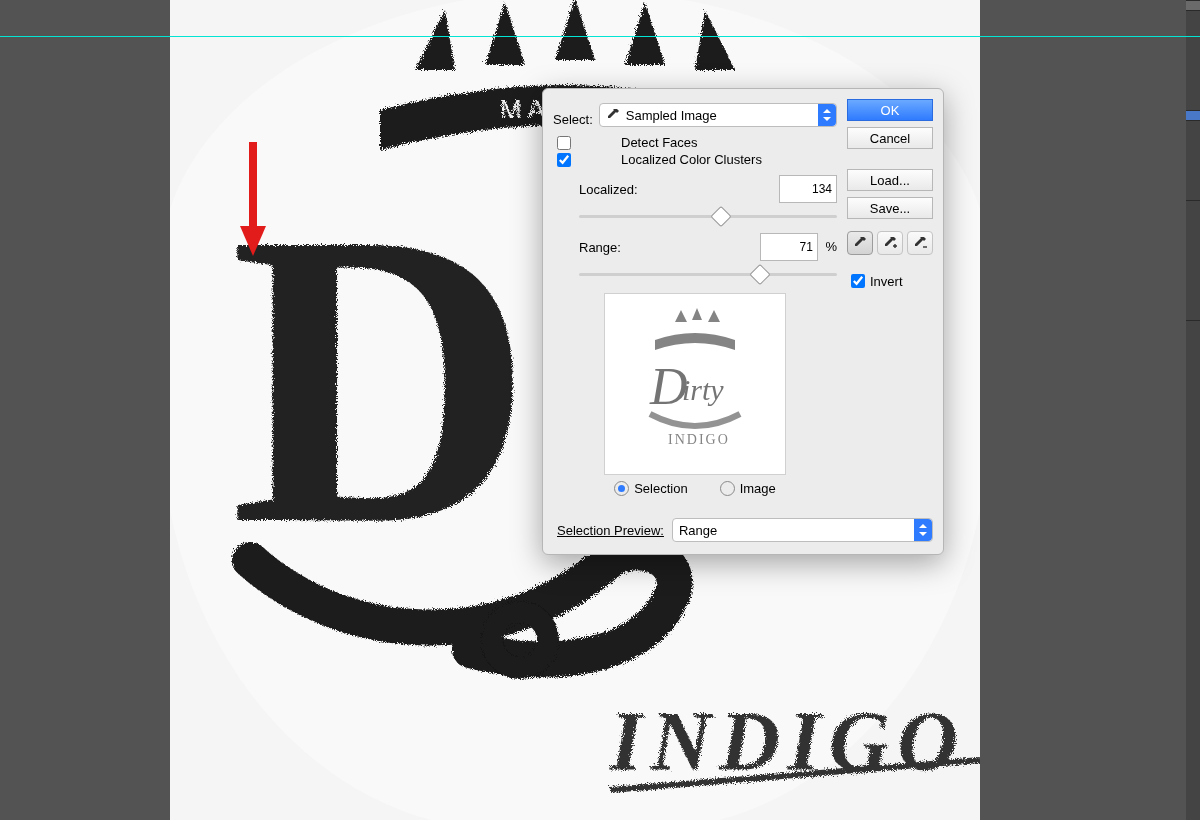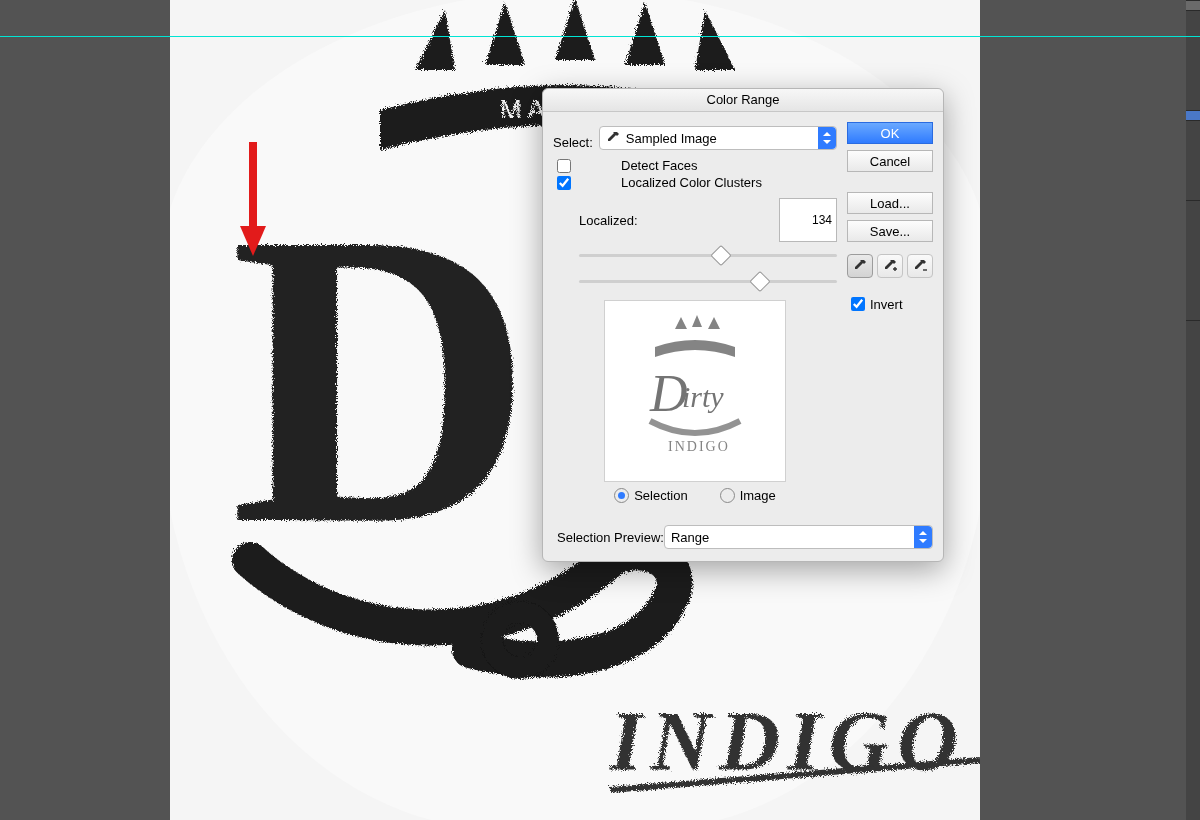--- a/index.html
+++ b/index.html
@@ -31,21 +31,21 @@
   .row{display:flex;align-items:flex-end;margin:4px 0 8px 0;}
   .lbl{margin-right:6px;}
   .select{position:relative;flex:1;height:22px;border:1px solid #bdbdbd;border-radius:4px;background:#fff;display:flex;align-items:center;padding:0 22px 0 6px;}
   .select .cap{position:absolute;right:0;top:0;height:100%;width:18px;background:#2f7bff;border-radius:0 4px 4px 0;display:flex;align-items:center;justify-content:center;}
   .select .cap svg{display:block;}
   .eyedrop-mini{width:14px;height:14px;margin-right:6px;}
   .chk{display:flex;align-items:center;margin:2px 0 2px 4px;gap:45px;}
   .chk input{margin:0 5px 0 0;width:14px;height:14px;}
   .param{margin:8px 0 4px 26px;}
   .param .pl{display:flex;align-items:center;justify-content:space-between;}
-  .numbox{width:48px;height:18px;border:1px solid #b8b8b8;background:#fff;text-align:right;padding:12px 4px;font-size:12px;}
+  .numbox{width:48px;height:18px;border:1px solid #b8b8b8;background:#fff;text-align:right;padding:4px 4px;font-size:12px;}
   .pct{margin-left:4px;}
   .slider{position:relative;height:18px;margin-top:4px;}
   .slider .track{position:absolute;left:0;right:0;top:8px;height:3px;background:#cfcfcf;border-radius:2px;}
   .slider .thumb{position:absolute;top:2px;width:13px;height:13px;background:#fff;border:1px solid #9a9a9a;border-radius:2px;transform:translateX(-50%) rotate(45deg);}
 
   .preview{margin:10px auto 6px auto;width:180px;height:180px;background:#fff;border:1px solid #d0d0d0;display:flex;align-items:center;justify-content:center;}
   .preview svg{display:block;}
   .radios{display:flex;gap:32px;justify-content:center;margin:6px 0 10px;}
   .radio{display:flex;align-items:center;gap:5px;}
   .radio .dot{width:13px;height:13px;border:1px solid #8a8a8a;border-radius:50%;display:inline-flex;align-items:center;justify-content:center;}
@@ -54,21 +54,21 @@
   .btn{height:22px;border:1px solid #b7b7b7;border-radius:0;background:linear-gradient(#fdfdfd,#e9e9e9);font-size:13px;cursor:default;}
   .btn.primary{background:linear-gradient(#6aa9ff,#2f7bff);border-color:#2a6be0;color:#fff;}
   .tools{display:flex;gap:4px;margin-top:6px;}
   .toolbtn{width:24px;height:22px;border:1px solid #c4c4c4;border-radius:4px;background:linear-gradient(#fafafa,#e8e8e8);display:flex;align-items:center;justify-content:center;}
   .toolbtn.active{background:linear-gradient(#eaeaea,#d3d3d3);border-color:#9c9c9c;}
 
   .invert{display:flex;align-items:center;margin-top:10px;}
   .invert input{width:14px;height:14px;margin-right:5px;}
 
   .selprev{display:flex;align-items:center;padding:0 10px 12px 14px;}
-  .selprev .lbl{white-space:nowrap;margin-right:0;}
+  .selprev .lbl{white-space:nowrap;margin-right:8px;text-decoration:underline;}
 </style>
 </head>
 <body>
 
 <div class="workspace">
 
   <div class="panel-strip">
     <div class="seg" style="height:10px;background:#6a6a6a"></div>
     <div class="seg" style="height:100px"></div>
     <div class="seg blue" style="height:10px"></div>
@@ -124,21 +124,20 @@
   <div class="guide"></div>
 
   <div class="arrow">
     <svg width="34" height="120" viewBox="0 0 34 120">
       <line x1="17" y1="4" x2="17" y2="94" stroke="#e21b1b" stroke-width="8"></line>
       <polygon points="4,88 30,88 17,118" fill="#e21b1b"></polygon>
     </svg>
   </div>
 
   <div class="dialog">
-    <div class="titlebar">Color Range</div>
     <div class="body">
       <div class="left">
         <div class="row">
           <span class="lbl">Select:</span>
           <div class="select">
             <span class="eyedrop-mini">
               <svg viewBox="0 0 14 14">
                   <path d="M11 1l2 2-2 2-1-1-6 6H2v-2l6-6-1-1z" fill="#333"></path>
                 </svg>
             </span>
@@ -166,20 +165,27 @@
             <span>Localized:</span>
             <input class="numbox" value="134" style="">
           </div>
           <div class="slider">
             <div class="track"></div>
             <div class="thumb" style="left:55%"></div>
           </div>
         </div>
 
         <div class="param">
+          <div class="pl">
+            <span>Range:</span>
+            <span>
+              <input class="numbox" value="71" style="">
+              <span class="pct">%</span>
+            </span>
+          </div>
           <div class="slider">
             <div class="track"></div>
             <div class="thumb" style="left:70%"></div>
           </div>
         </div>
 
         <div class="preview">
           <svg width="150" height="160" viewBox="0 0 150 160">
             <rect x="0" y="0" width="150" height="160" fill="#fff"></rect>
             <g fill="#777" opacity="0.9">

